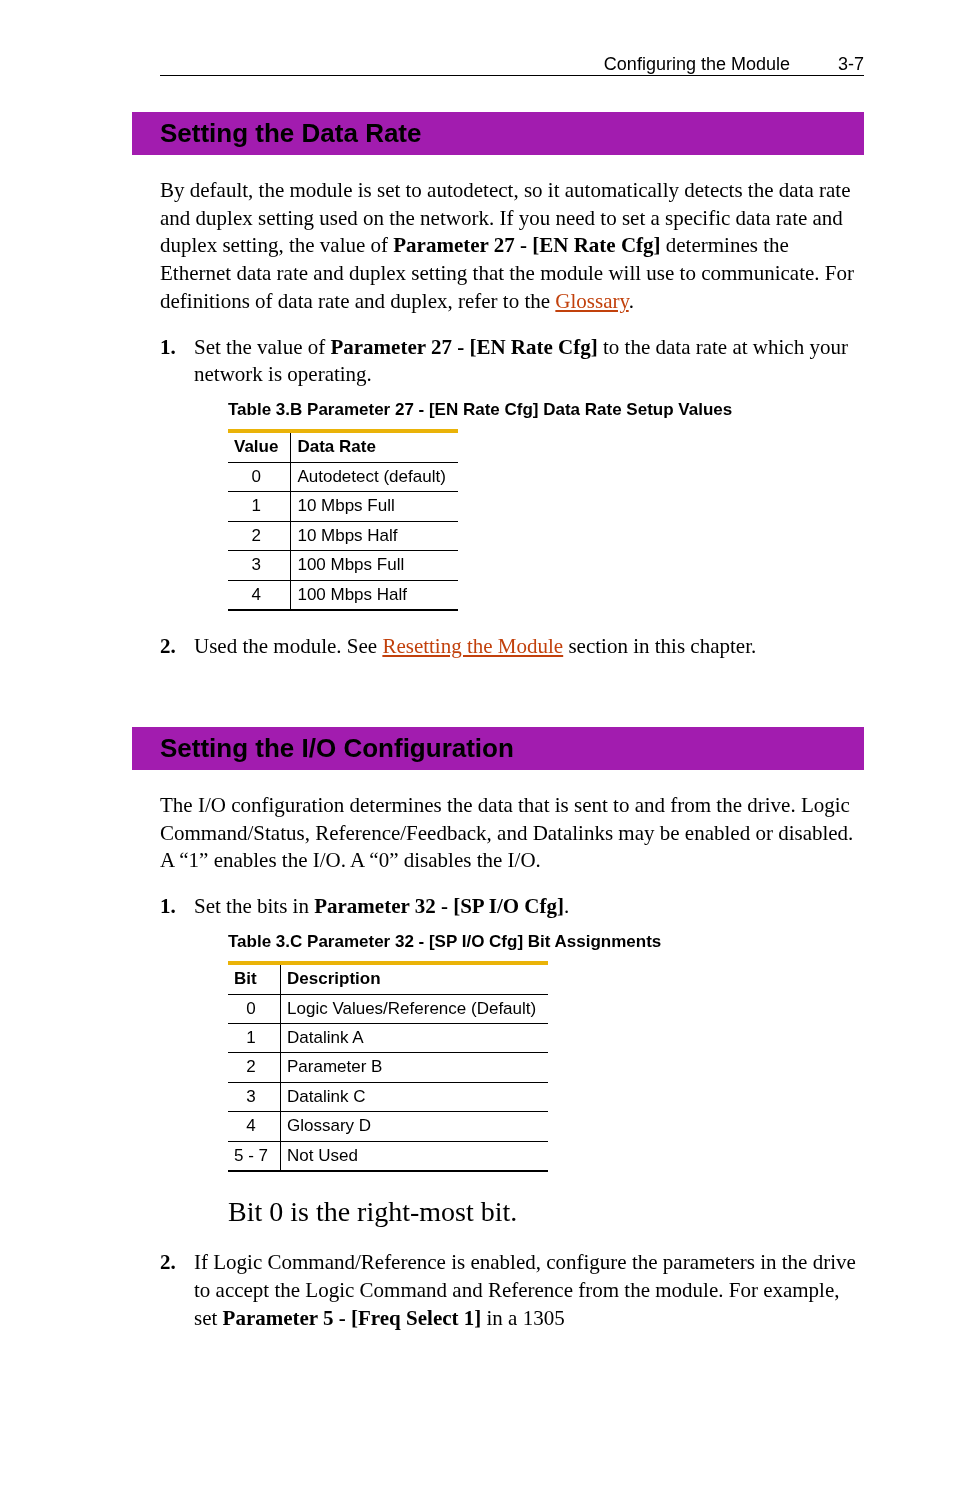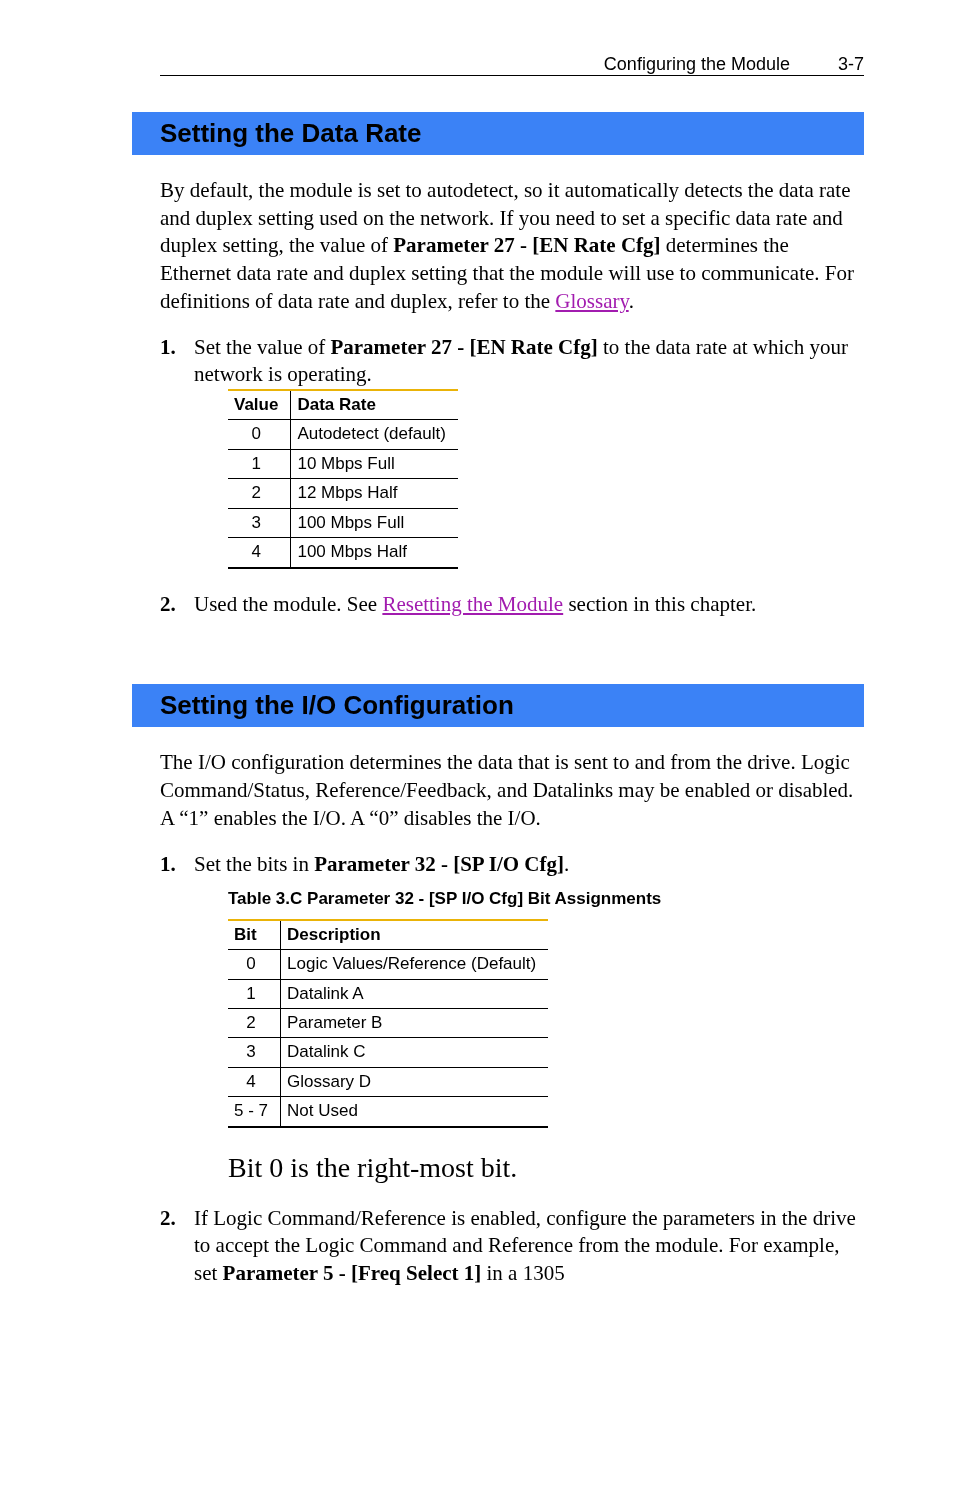--- a/index.html
+++ b/index.html
@@ -25,30 +25,30 @@
   .rh-page  { font-weight: 400; }
   .hr {
     border: none;
     border-top: 1.5px solid #000;
     margin: 0 0 36px 0;
   }
   .h2 {
     font-family: Arial, Helvetica, sans-serif;
     font-weight: 700;
     font-size: 26px;
-    background: #3b82f6;
+    background: #a21caf;
     padding: 6px 10px 6px 28px;
     margin: 0 0 22px -28px;
   }
   .body-text {
     font-size: 21px;
     line-height: 1.32;
     margin: 0 0 18px 0;
   }
-  .link { color: #a21caf; text-decoration: underline; }
+  .link { color: #c2410c; text-decoration: underline; }
   ol.steps {
     list-style: none;
     padding: 0;
     margin: 0 0 18px 0;
     counter-reset: step;
   }
   ol.steps > li {
     font-size: 21px;
     line-height: 1.32;
     position: relative;
@@ -71,21 +71,21 @@
     font-family: Arial, Helvetica, sans-serif;
     font-size: 17px;
     margin: 0 0 22px 34px;
   }
   table.data th, table.data td {
     text-align: left;
     padding: 3px 12px 3px 6px;
   }
   table.data th {
     font-weight: 700;
-    border-top: 2px solid #eab308;
+    border-top: 4px solid #eab308;
     border-bottom: 1.5px solid #000;
   }
   table.data td {
     border-bottom: 1px solid #000;
   }
   table.data tr:last-child td {
     border-bottom: 2px solid #000;
   }
   table.data .col-sep {
     border-right: 1px solid #000;
@@ -113,40 +113,41 @@
 
   <p class="body-text">
     <span>By default, the module is set to autodetect, so it automatically detects the data rate and duplex setting used on the network. If you need to set a specific data rate and duplex setting, the value of </span><b>Parameter 27 - [EN Rate Cfg]</b><span> determines the Ethernet data rate and duplex setting that the module will use to communicate. For definitions of data rate and duplex, refer to the </span><a href="#" class="link">Glossary</a><span>.</span>
   </p>
 
   <ol class="steps">
     <li>
       <span class="num">1.</span>
       <span>Set the value of </span><b>Parameter 27 - [EN Rate Cfg]</b><span> to the data rate at which your network is operating.</span>
 
+      <div class="table-caption">Table 3.B   Parameter 27 - [EN Rate Cfg] Data Rate Setup Values</div>
 
       <table class="data">
         <thead>
           <tr>
             <th class="col-sep">Value</th>
             <th>Data Rate</th>
           </tr>
         </thead>
         <tbody>
           <tr>
               <td class="col-sep center">0</td>
               <td>Autodetect (default)</td>
             </tr>
           <tr>
               <td class="col-sep center">1</td>
               <td>10 Mbps Full</td>
             </tr>
           <tr>
               <td class="col-sep center">2</td>
-              <td>12 Mbps Half</td>
+              <td>10 Mbps Half</td>
             </tr>
           <tr>
               <td class="col-sep center">3</td>
               <td>100 Mbps Full</td>
             </tr>
           <tr>
               <td class="col-sep center">4</td>
               <td>100 Mbps Half</td>
             </tr>
         </tbody>

